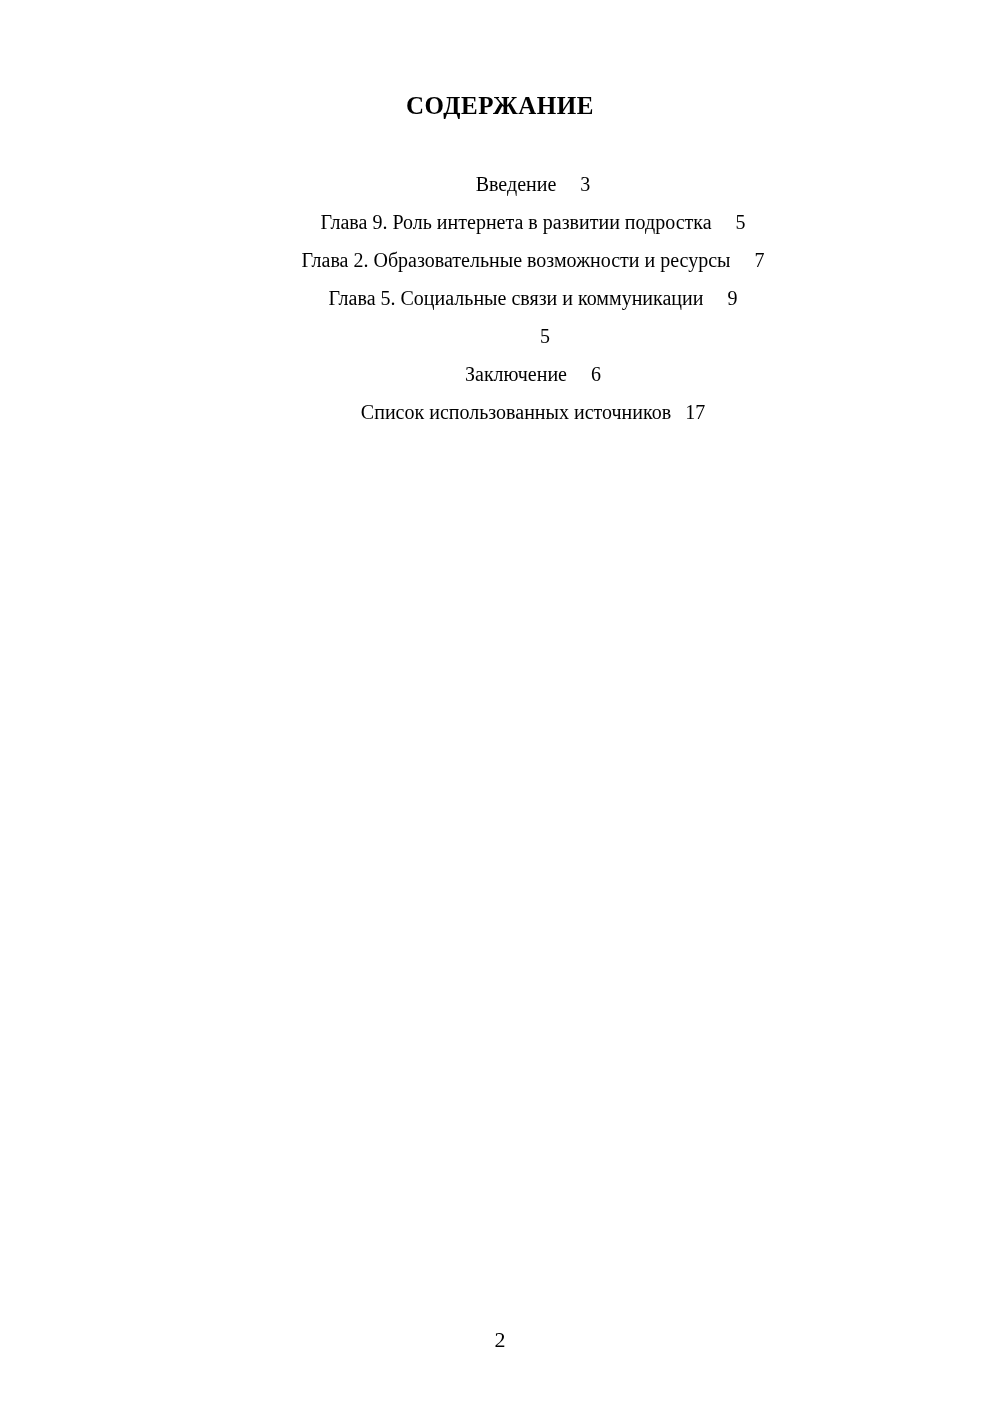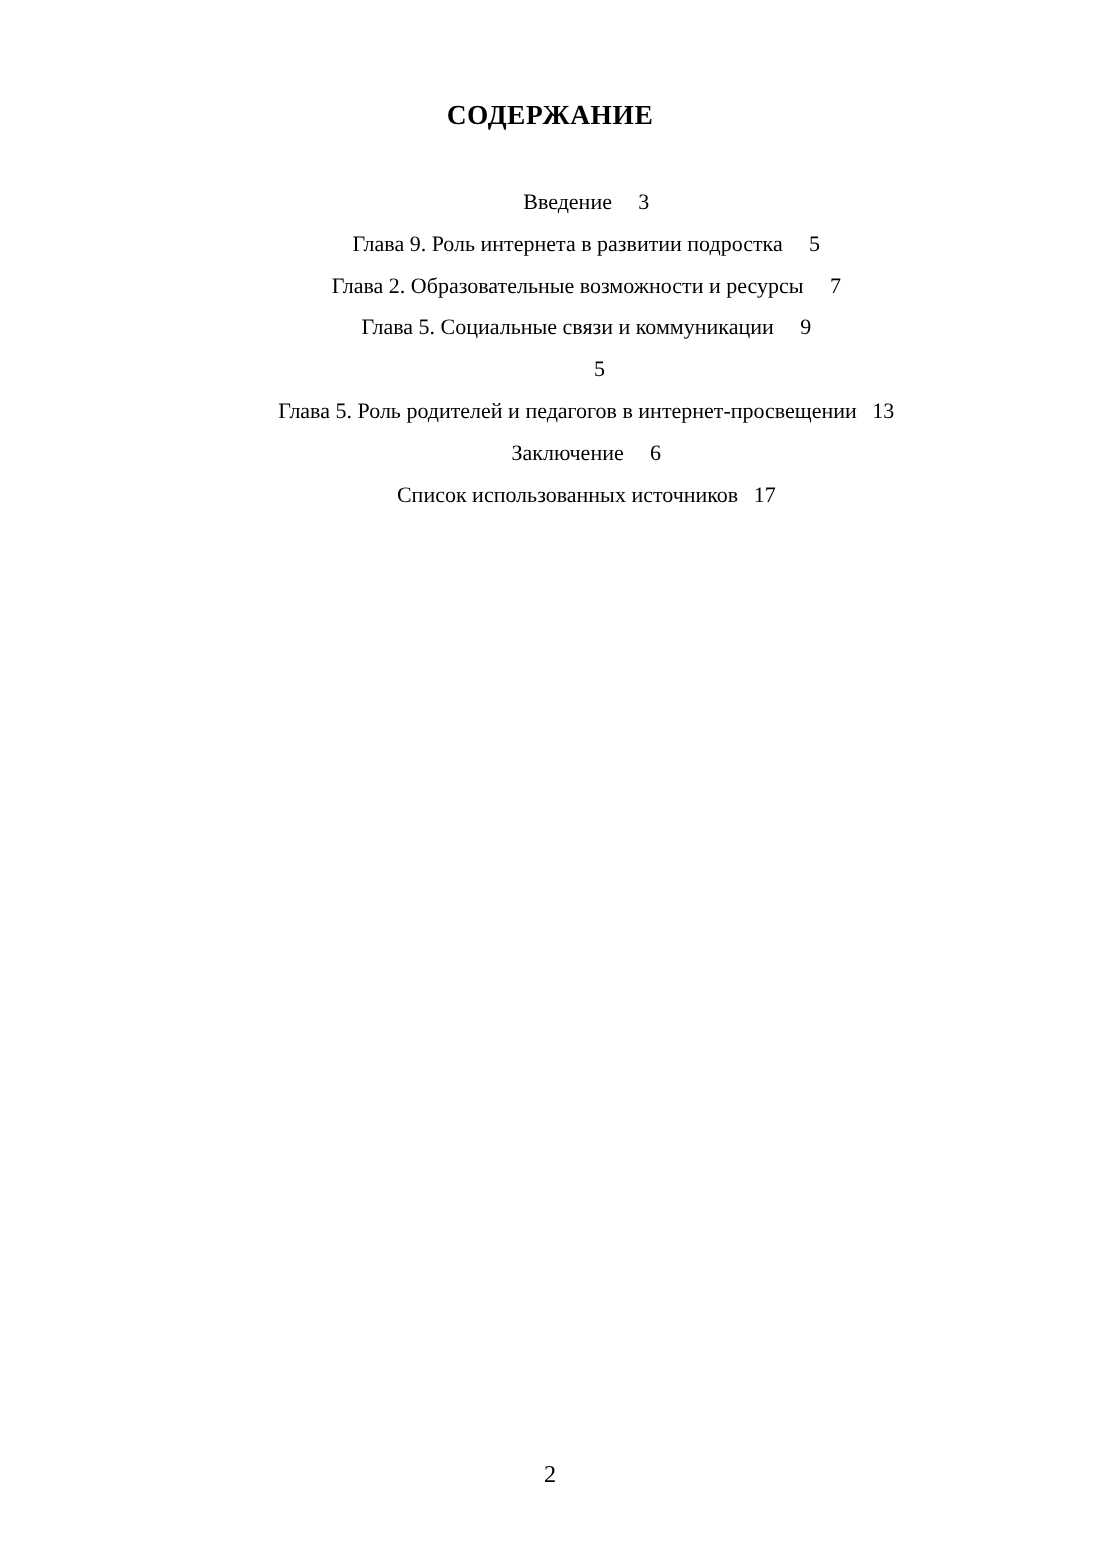--- a/index.html
+++ b/index.html
@@ -89,24 +89,20 @@
 
     <div class="toc-row">
       <span class="toc-label">Глава 5. Социальные связи и коммуникации</span>
       <span class="toc-page">9</span>
     </div>
 
     <div class="toc-row">
       <span class="toc-page">5</span>
     </div>
 
-    <div class="toc-row">
-      <span class="toc-label">Глава 5. Роль родителей и педагогов в интернет-просвещении</span>
-      <span class="toc-page">13</span>
-    </div>
 
     <div class="toc-row">
       <span class="toc-label">Заключение</span>
       <span class="toc-page">6</span>
     </div>
 
     <div class="toc-row">
       <span class="toc-label">Список использованных источников</span>
       <span class="toc-page">17</span>
     </div>

